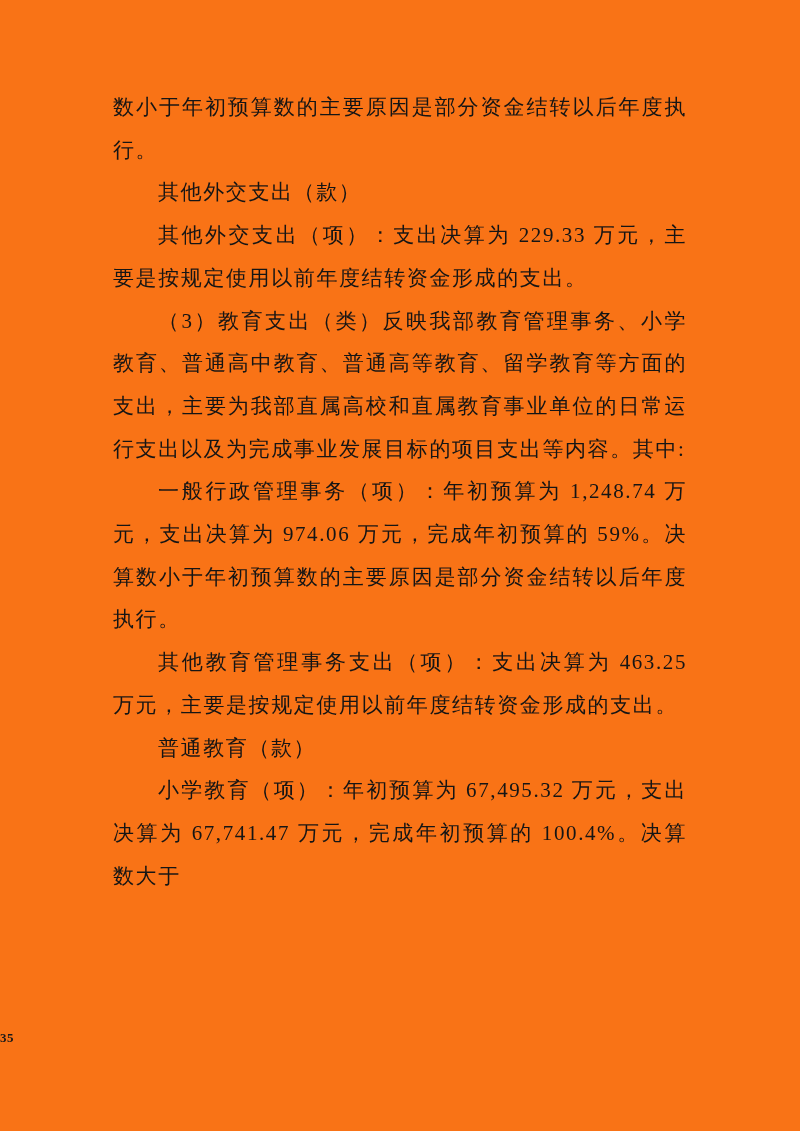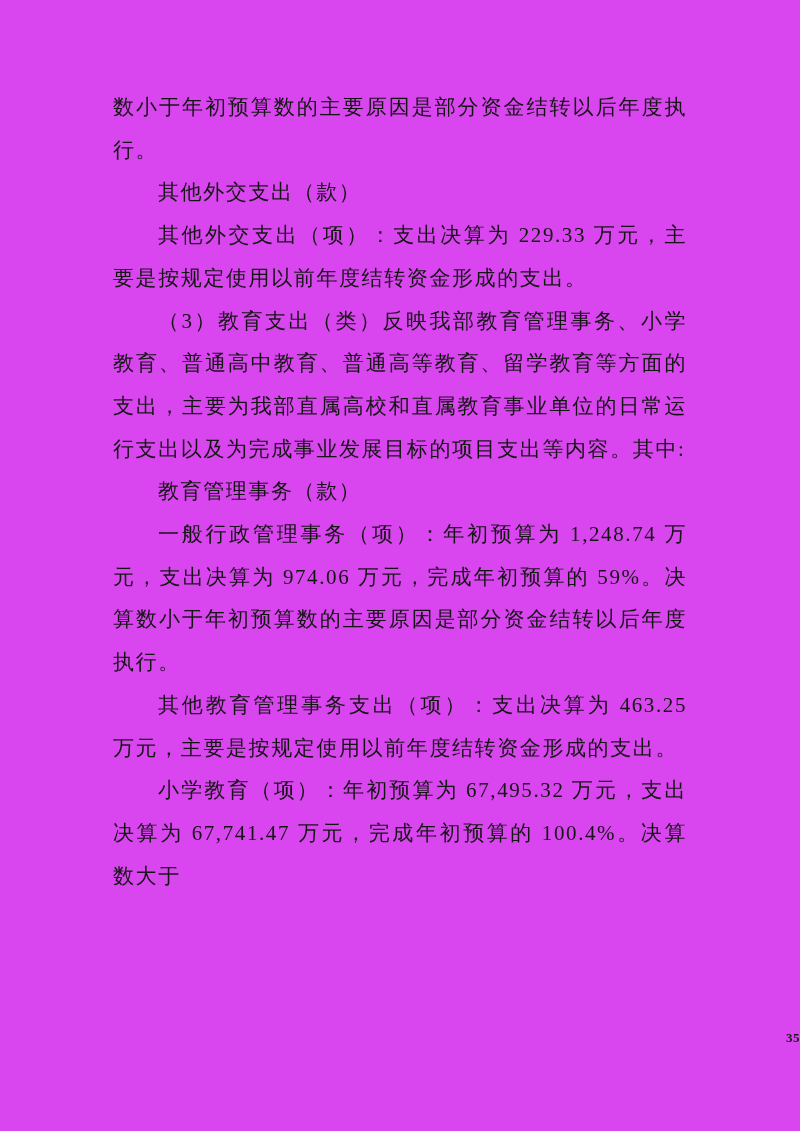--- a/index.html
+++ b/index.html
@@ -4,21 +4,21 @@
 <style>
   html, body {
     margin: 0;
     padding: 0;
     background: #ffffff;
   }
   .page {
     position: relative;
     width: 800px;
     height: 1131px;
-    background: #d946ef;
+    background: #f97316;
     overflow: hidden;
     color: #151515;
   }
   .content {
     position: absolute;
     left: 113px;
     top: 86px;
     width: 574px;
     font-family: "Liberation Serif", "DejaVu Serif", serif;
     font-size: 21px;
@@ -33,40 +33,40 @@
     padding: 0;
   }
   .para.indent {
     text-indent: 45px;
   }
   .page-footer {
     position: absolute;
     left: 0;
     top: 1028px;
     width: 800px;
-    text-align: right;
+    text-align: left;
   }
   .page-number {
     font-family: "Liberation Serif", "DejaVu Serif", serif;
     font-size: 13px;
     font-weight: bold;
     color: #1a1a1a;
     letter-spacing: 0.5px;
   }
 </style>
 </head>
 <body>
 
 <div class="page">
   <main class="content">
     <p class="para">数小于年初预算数的主要原因是部分资金结转以后年度执行。</p>
     <p class="para indent">其他外交支出（款）</p>
     <p class="para indent">其他外交支出（项）：支出决算为 229.33 万元，主要是按规定使用以前年度结转资金形成的支出。</p>
     <p class="para indent">（3）教育支出（类）反映我部教育管理事务、小学教育、普通高中教育、普通高等教育、留学教育等方面的支出，主要为我部直属高校和直属教育事业单位的日常运行支出以及为完成事业发展目标的项目支出等内容。其中:</p>
-    <p class="para indent">教育管理事务（款）</p>
     <p class="para indent">一般行政管理事务（项）：年初预算为 1,248.74 万元，支出决算为 974.06 万元，完成年初预算的 59%。决算数小于年初预算数的主要原因是部分资金结转以后年度执行。</p>
     <p class="para indent">其他教育管理事务支出（项）：支出决算为 463.25 万元，主要是按规定使用以前年度结转资金形成的支出。</p>
+    <p class="para indent">普通教育（款）</p>
     <p class="para indent">小学教育（项）：年初预算为 67,495.32 万元，支出决算为 67,741.47 万元，完成年初预算的 100.4%。决算数大于</p>
   </main>
   <footer class="page-footer">
     <span class="page-number">35</span>
   </footer>
 </div>
 
 </body></html>

